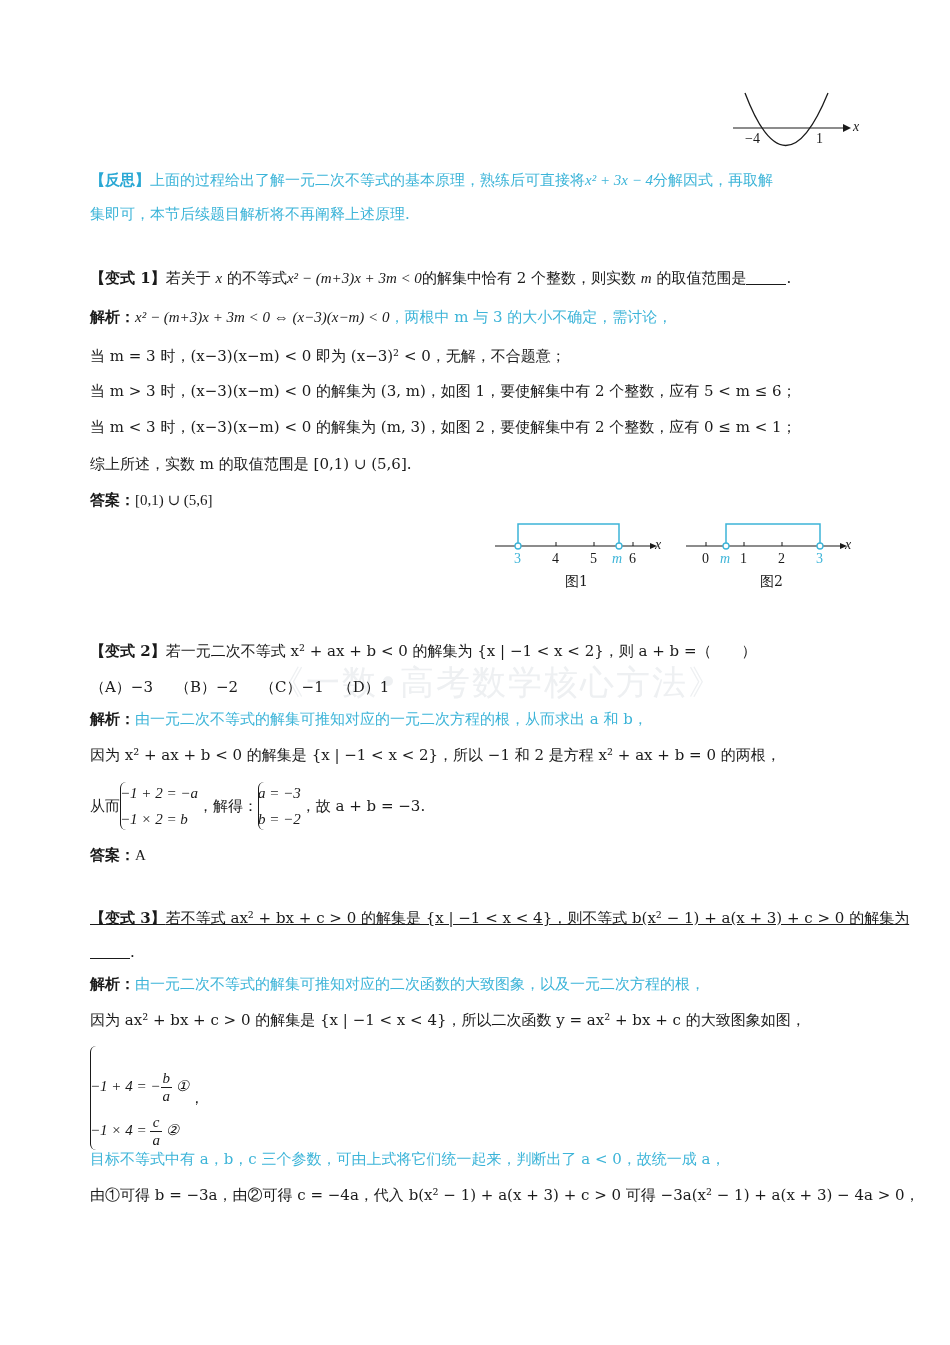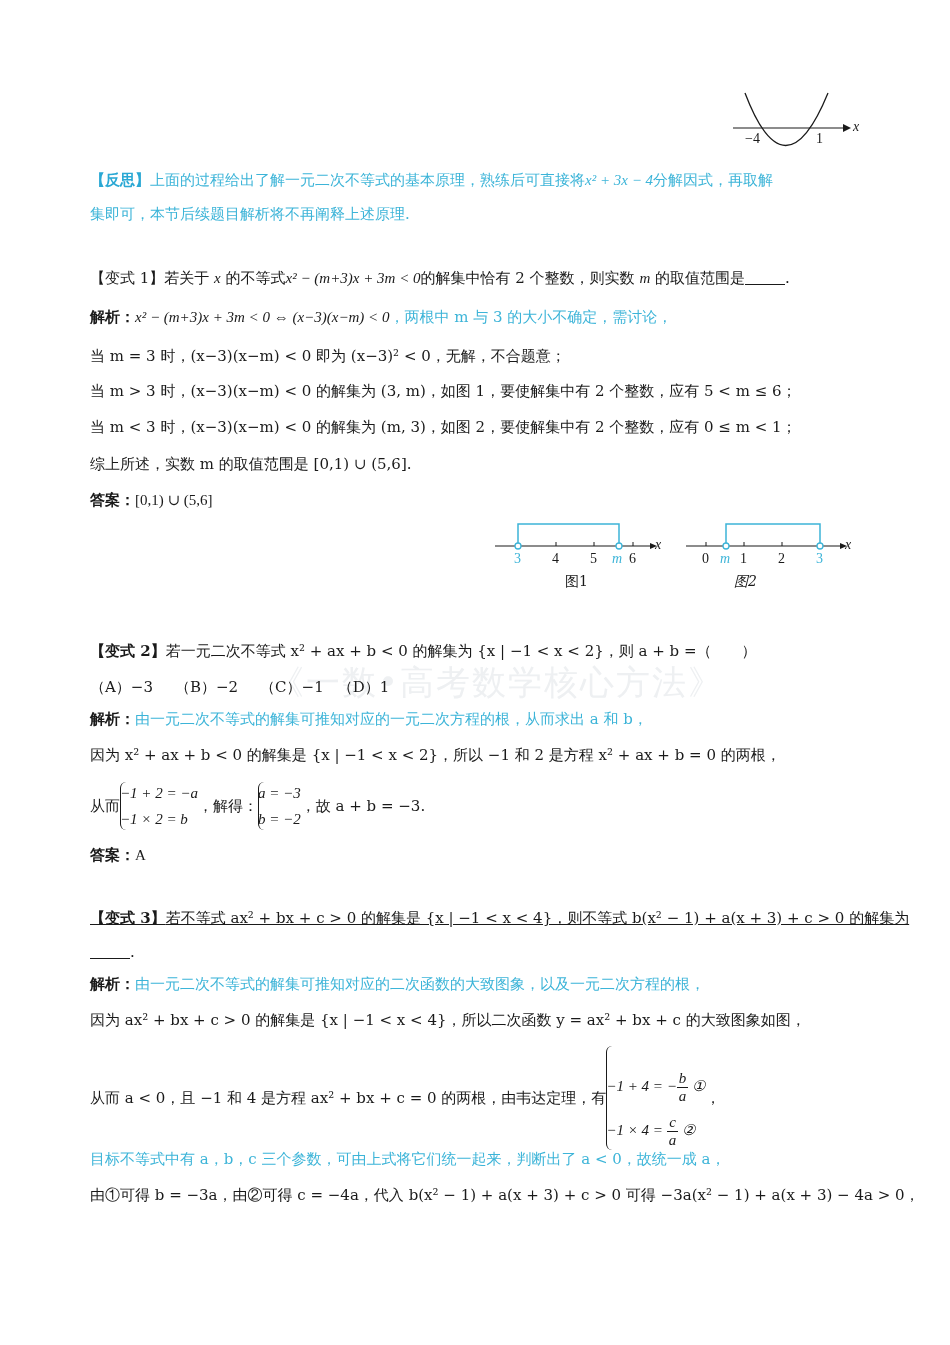--- a/index.html
+++ b/index.html
@@ -36,21 +36,21 @@
 <span class="caption m" style="left:853px;top:119px;">x</span>
 <span class="caption n" style="left:745px;top:131px;">−4</span>
 <span class="caption n" style="left:816px;top:131px;">1</span>
 
 <div class="line cyan" style="top:170px;">
   <span class="bold-cyan">【反思】</span><span>上面的过程给出了解一元二次不等式的基本原理，熟练后可直接将</span><span class="m">x² + 3x − 4</span><span>分解因式，再取解</span>
 </div>
 <div class="line cyan" style="top:204px;">集即可，本节后续题目解析将不再阐释上述原理.</div>
 
 <div class="line" style="top:268px;">
-  <span style="font-weight:normal;">【变式 1】</span><span>若关于</span> <span class="m">x</span> <span>的不等式</span><span class="m">x² − (m+3)x + 3m &lt; 0</span><span>的解集中恰有 2 个整数，则实数</span> <span class="m">m</span> <span>的取值范围是</span><span class="blank"></span><span>.</span>
+  <span style="font-weight:bold;">【变式 1】</span><span>若关于</span> <span class="m">x</span> <span>的不等式</span><span class="m">x² − (m+3)x + 3m &lt; 0</span><span>的解集中恰有 2 个整数，则实数</span> <span class="m">m</span> <span>的取值范围是</span><span class="blank"></span><span>.</span>
 </div>
 <div class="line" style="top:307px;">
   <span style="font-weight:bold;">解析：</span><span class="m">x² − (m+3)x + 3m &lt; 0 ⇔ (x−3)(x−m) &lt; 0</span><span class="cyan">，两根中 m 与 3 的大小不确定，需讨论，</span>
 </div>
 <div class="line" style="top:346px;">当 m = 3 时，(x−3)(x−m) &lt; 0 即为 (x−3)² &lt; 0，无解，不合题意；</div>
 <div class="line" style="top:381px;">当 m &gt; 3 时，(x−3)(x−m) &lt; 0 的解集为 (3, m)，如图 1，要使解集中有 2 个整数，应有 5 &lt; m ≤ 6；</div>
 <div class="line" style="top:417px;">当 m &lt; 3 时，(x−3)(x−m) &lt; 0 的解集为 (m, 3)，如图 2，要使解集中有 2 个整数，应有 0 ≤ m &lt; 1；</div>
 <div class="line" style="top:454px;">综上所述，实数 m 的取值范围是 [0,1) ∪ (5,6].</div>
 <div class="line" style="top:490px;">
   <span style="font-weight:bold;">答案：</span><span class="n">[0,1) ∪ (5,6]</span>
@@ -83,21 +83,21 @@
   <line x1="99" y1="24" x2="99" y2="28" stroke="#1a1a1a"></line>
   <circle cx="43" cy="28" r="3" fill="#fff" stroke="#3cb4d8" stroke-width="1.3"></circle>
   <circle cx="137" cy="28" r="3" fill="#fff" stroke="#3cb4d8" stroke-width="1.3"></circle>
 </svg>
 <span class="caption m" style="left:845px;top:537px;">x</span>
 <span class="caption n" style="left:702px;top:551px;">0</span>
 <span class="caption m cyan" style="left:720px;top:551px;">m</span>
 <span class="caption n" style="left:740px;top:551px;">1</span>
 <span class="caption n" style="left:778px;top:551px;">2</span>
 <span class="caption n cyan" style="left:816px;top:551px;">3</span>
-<span class="caption" style="left:734px;top:573px;font-style:italic;">图2</span>
+<span class="caption" style="left:760px;top:573px;">图2</span>
 
 <div class="line" style="top:641px;">
   <span style="font-weight:bold;">【变式 2】</span><span>若一元二次不等式 x² + ax + b &lt; 0 的解集为 {x | −1 &lt; x &lt; 2}，则 a + b =（　　）</span>
 </div>
 <div class="line" style="top:677px;">
   <span style="margin-right:22px;">（A）−3</span><span style="margin-right:22px;">（B）−2</span><span style="margin-right:14px;">（C）−1</span><span>（D）1</span>
 </div>
 <div class="line" style="top:709px;">
   <span style="font-weight:bold;">解析：</span><span class="cyan">由一元二次不等式的解集可推知对应的一元二次方程的根，从而求出 a 和 b，</span>
 </div>
@@ -113,19 +113,19 @@
   <span style="font-weight:bold;">【变式 3】</span><span>若不等式 ax² + bx + c &gt; 0 的解集是 {x | −1 &lt; x &lt; 4}，则不等式 b(x² − 1) + a(x + 3) + c &gt; 0 的解集为</span>
 </div>
 <div class="line" style="top:942px;">
   <span class="blank"></span><span>.</span>
 </div>
 <div class="line" style="top:974px;">
   <span style="font-weight:bold;">解析：</span><span class="cyan">由一元二次不等式的解集可推知对应的二次函数的大致图象，以及一元二次方程的根，</span>
 </div>
 <div class="line" style="top:1010px;">因为 ax² + bx + c &gt; 0 的解集是 {x | −1 &lt; x &lt; 4}，所以二次函数 y = ax² + bx + c 的大致图象如图，</div>
 <div class="line" style="top:1044px;line-height:24px;">
-  <span style="vertical-align:middle;">从而 a &lt; 0，且 −1 和 4 是方程 ax² + bx + c = 0 的两根，由韦达定理，有</span><span class="brace-sys m">
+  <span class="brace-sys m">
     <div class="row" style="line-height:44px;margin-top:20px;"><span>−1 + 4 = −</span><span class="frac"><span class="num">b</span><span class="den">a</span></span> <span class="n">①</span></div>
     <div class="row" style="line-height:44px;"><span>−1 × 4 = </span><span class="frac"><span class="num">c</span><span class="den">a</span></span> <span class="n">②</span></div>
   </span><span style="vertical-align:middle;">，</span>
 </div>
 <div class="line cyan" style="top:1149px;">目标不等式中有 a，b，c 三个参数，可由上式将它们统一起来，判断出了 a &lt; 0，故统一成 a，</div>
 <div class="line" style="top:1185px;">由①可得 b = −3a，由②可得 c = −4a，代入 b(x² − 1) + a(x + 3) + c &gt; 0 可得 −3a(x² − 1) + a(x + 3) − 4a &gt; 0，</div>
 
 </body></html>

